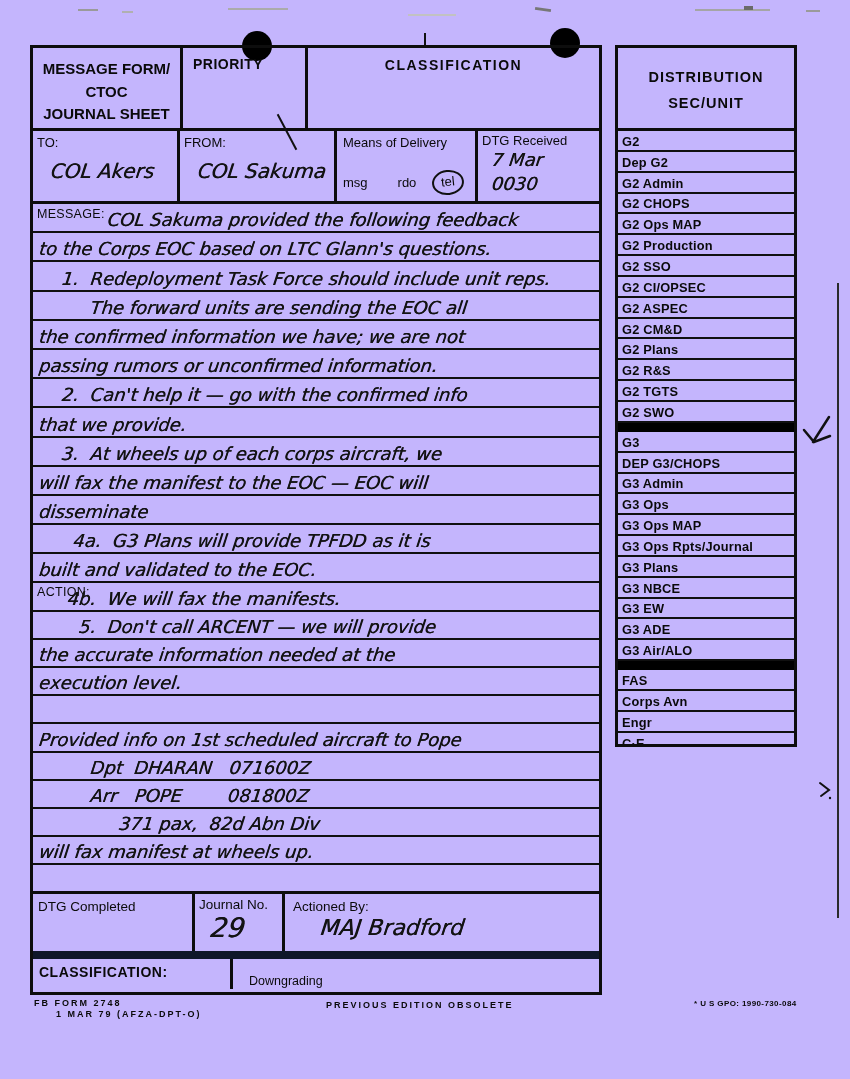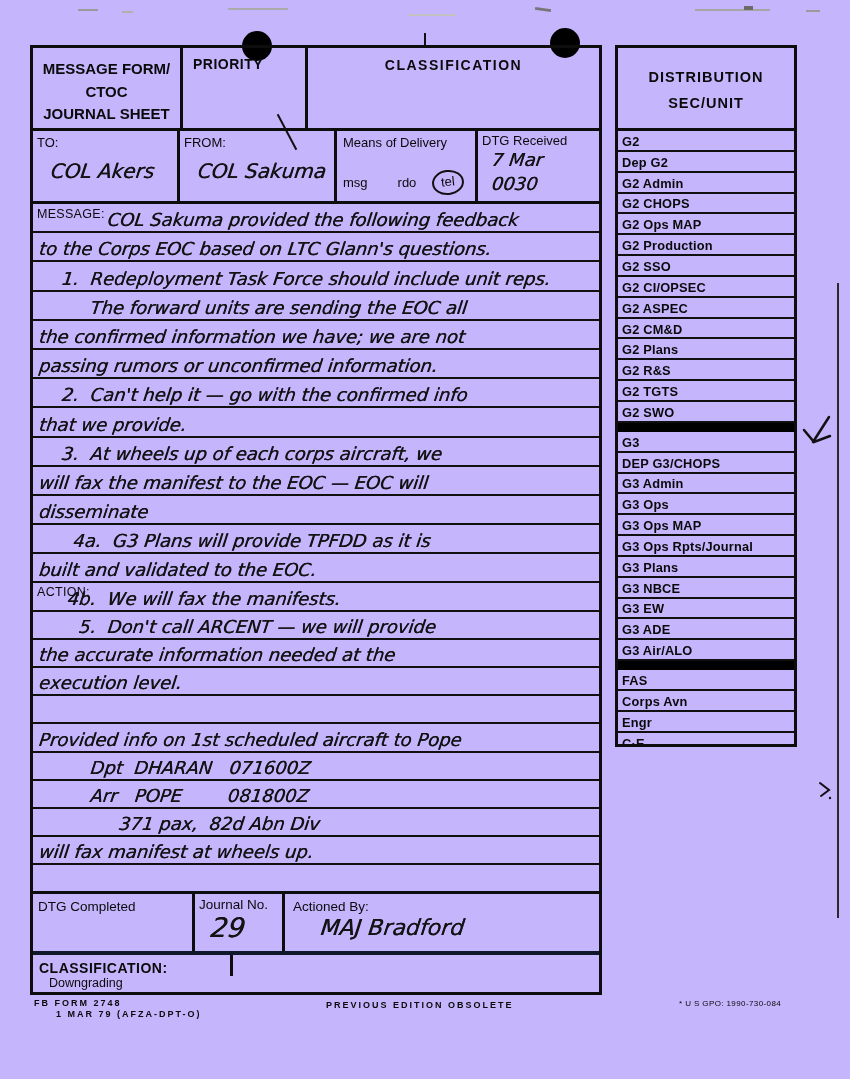--- a/index.html
+++ b/index.html
@@ -49,32 +49,32 @@
   .msg-hw { font-size: 18px; white-space: pre; padding: 0 0 2px 6px; line-height: 1; }
 
   
   .row-dtgc { height: 60px; border-top: 3px solid #0d0d0d; display: flex; }
   .cell-dtgcomp { width: 162px; border-right: 3px solid #0d0d0d; padding: 5px 0 0 5px; font-size: 13.5px; }
   .cell-journal { width: 90px; border-right: 3px solid #0d0d0d; padding: 3px 0 0 4px; font-size: 13.5px; }
   .journal-hw { font-size: 27px; margin: 0 0 0 12px; }
   .cell-actioned { flex: 1; padding: 5px 0 0 8px; font-size: 13.5px; }
   .actioned-hw { font-size: 22px; margin: 1px 0 0 28px; }
 
-  .row-class { height: 38px; border-top: 4px solid #0f172a; display: flex; flex-direction: column; }
+  .row-class { height: 38px; border-top: 8px solid #0f172a; display: flex; }
   .cell-classif { width: 200px; border-right: 3px solid #0d0d0d; padding: 5px 0 0 6px;
                   font-weight: bold; font-size: 14px; letter-spacing: .5px; }
   .cell-downgrade { flex: 1; display: flex; align-items: flex-end; padding: 0 0 1px 16px; font-size: 12.5px; }
 
   
   .form-id { position: absolute; left: 34px; top: 998px; font-size: 9px; font-weight: bold;
              letter-spacing: 2px; line-height: 1.2; }
   .form-id .line2 { margin-left: 22px; }
   .obsolete { position: absolute; left: 326px; top: 1000px; font-size: 9px; font-weight: bold;
               letter-spacing: 2px; }
-  .gpo { position: absolute; left: 679px; top: 999px; font-size: 8px; font-weight: normal;
+  .gpo { position: absolute; left: 694px; top: 999px; font-size: 8px; font-weight: bold;
          letter-spacing: .4px; }
 
   
   .dist-table { position: absolute; left: 615px; top: 45px; width: 182px; height: 702px;
                 border: 3px solid #0d0d0d; display: flex; flex-direction: column; }
   .dist-header { height: 83px; border-bottom: 3px solid #0d0d0d; text-align: center;
                  font-weight: bold; font-size: 14.5px; letter-spacing: 1px;
                  padding-top: 16px; line-height: 1.8; }
   .dist-rows { flex: 1; display: flex; flex-direction: column; overflow: hidden; }
   .dist-row { height: 20.85px; flex: 0 0 20.85px; display: flex; border-bottom: 2px solid #101010; align-items: center; }

